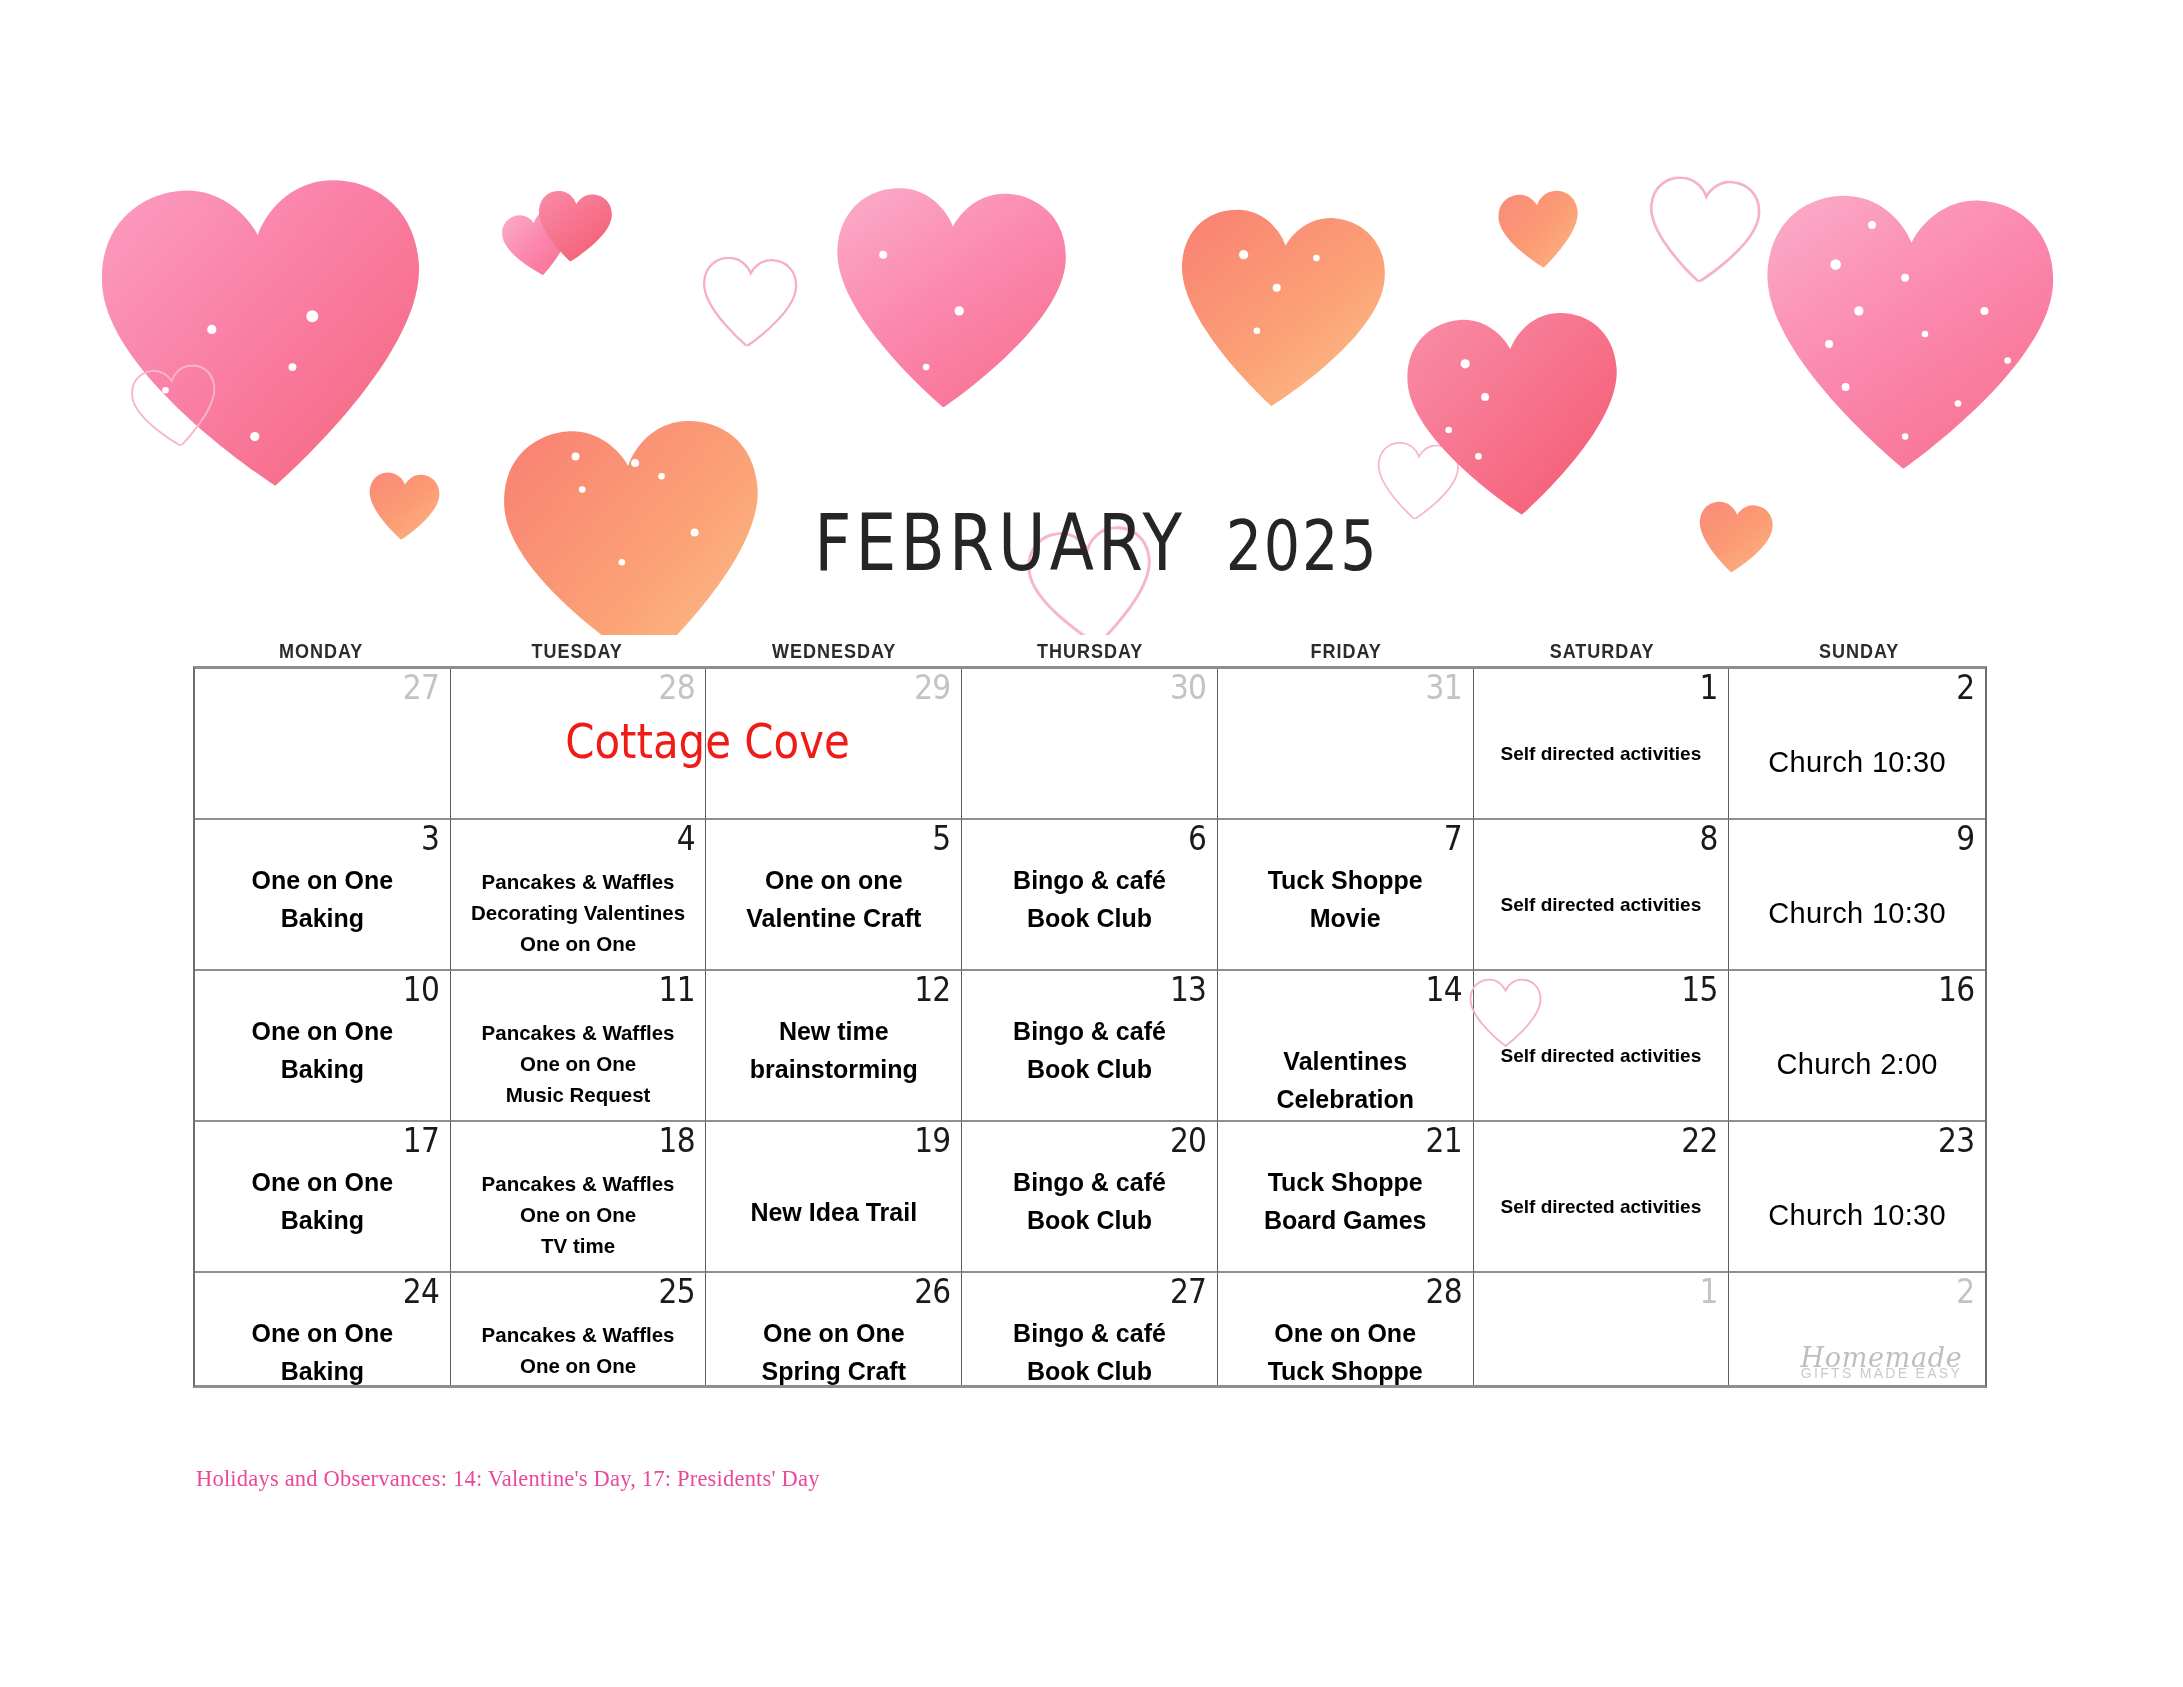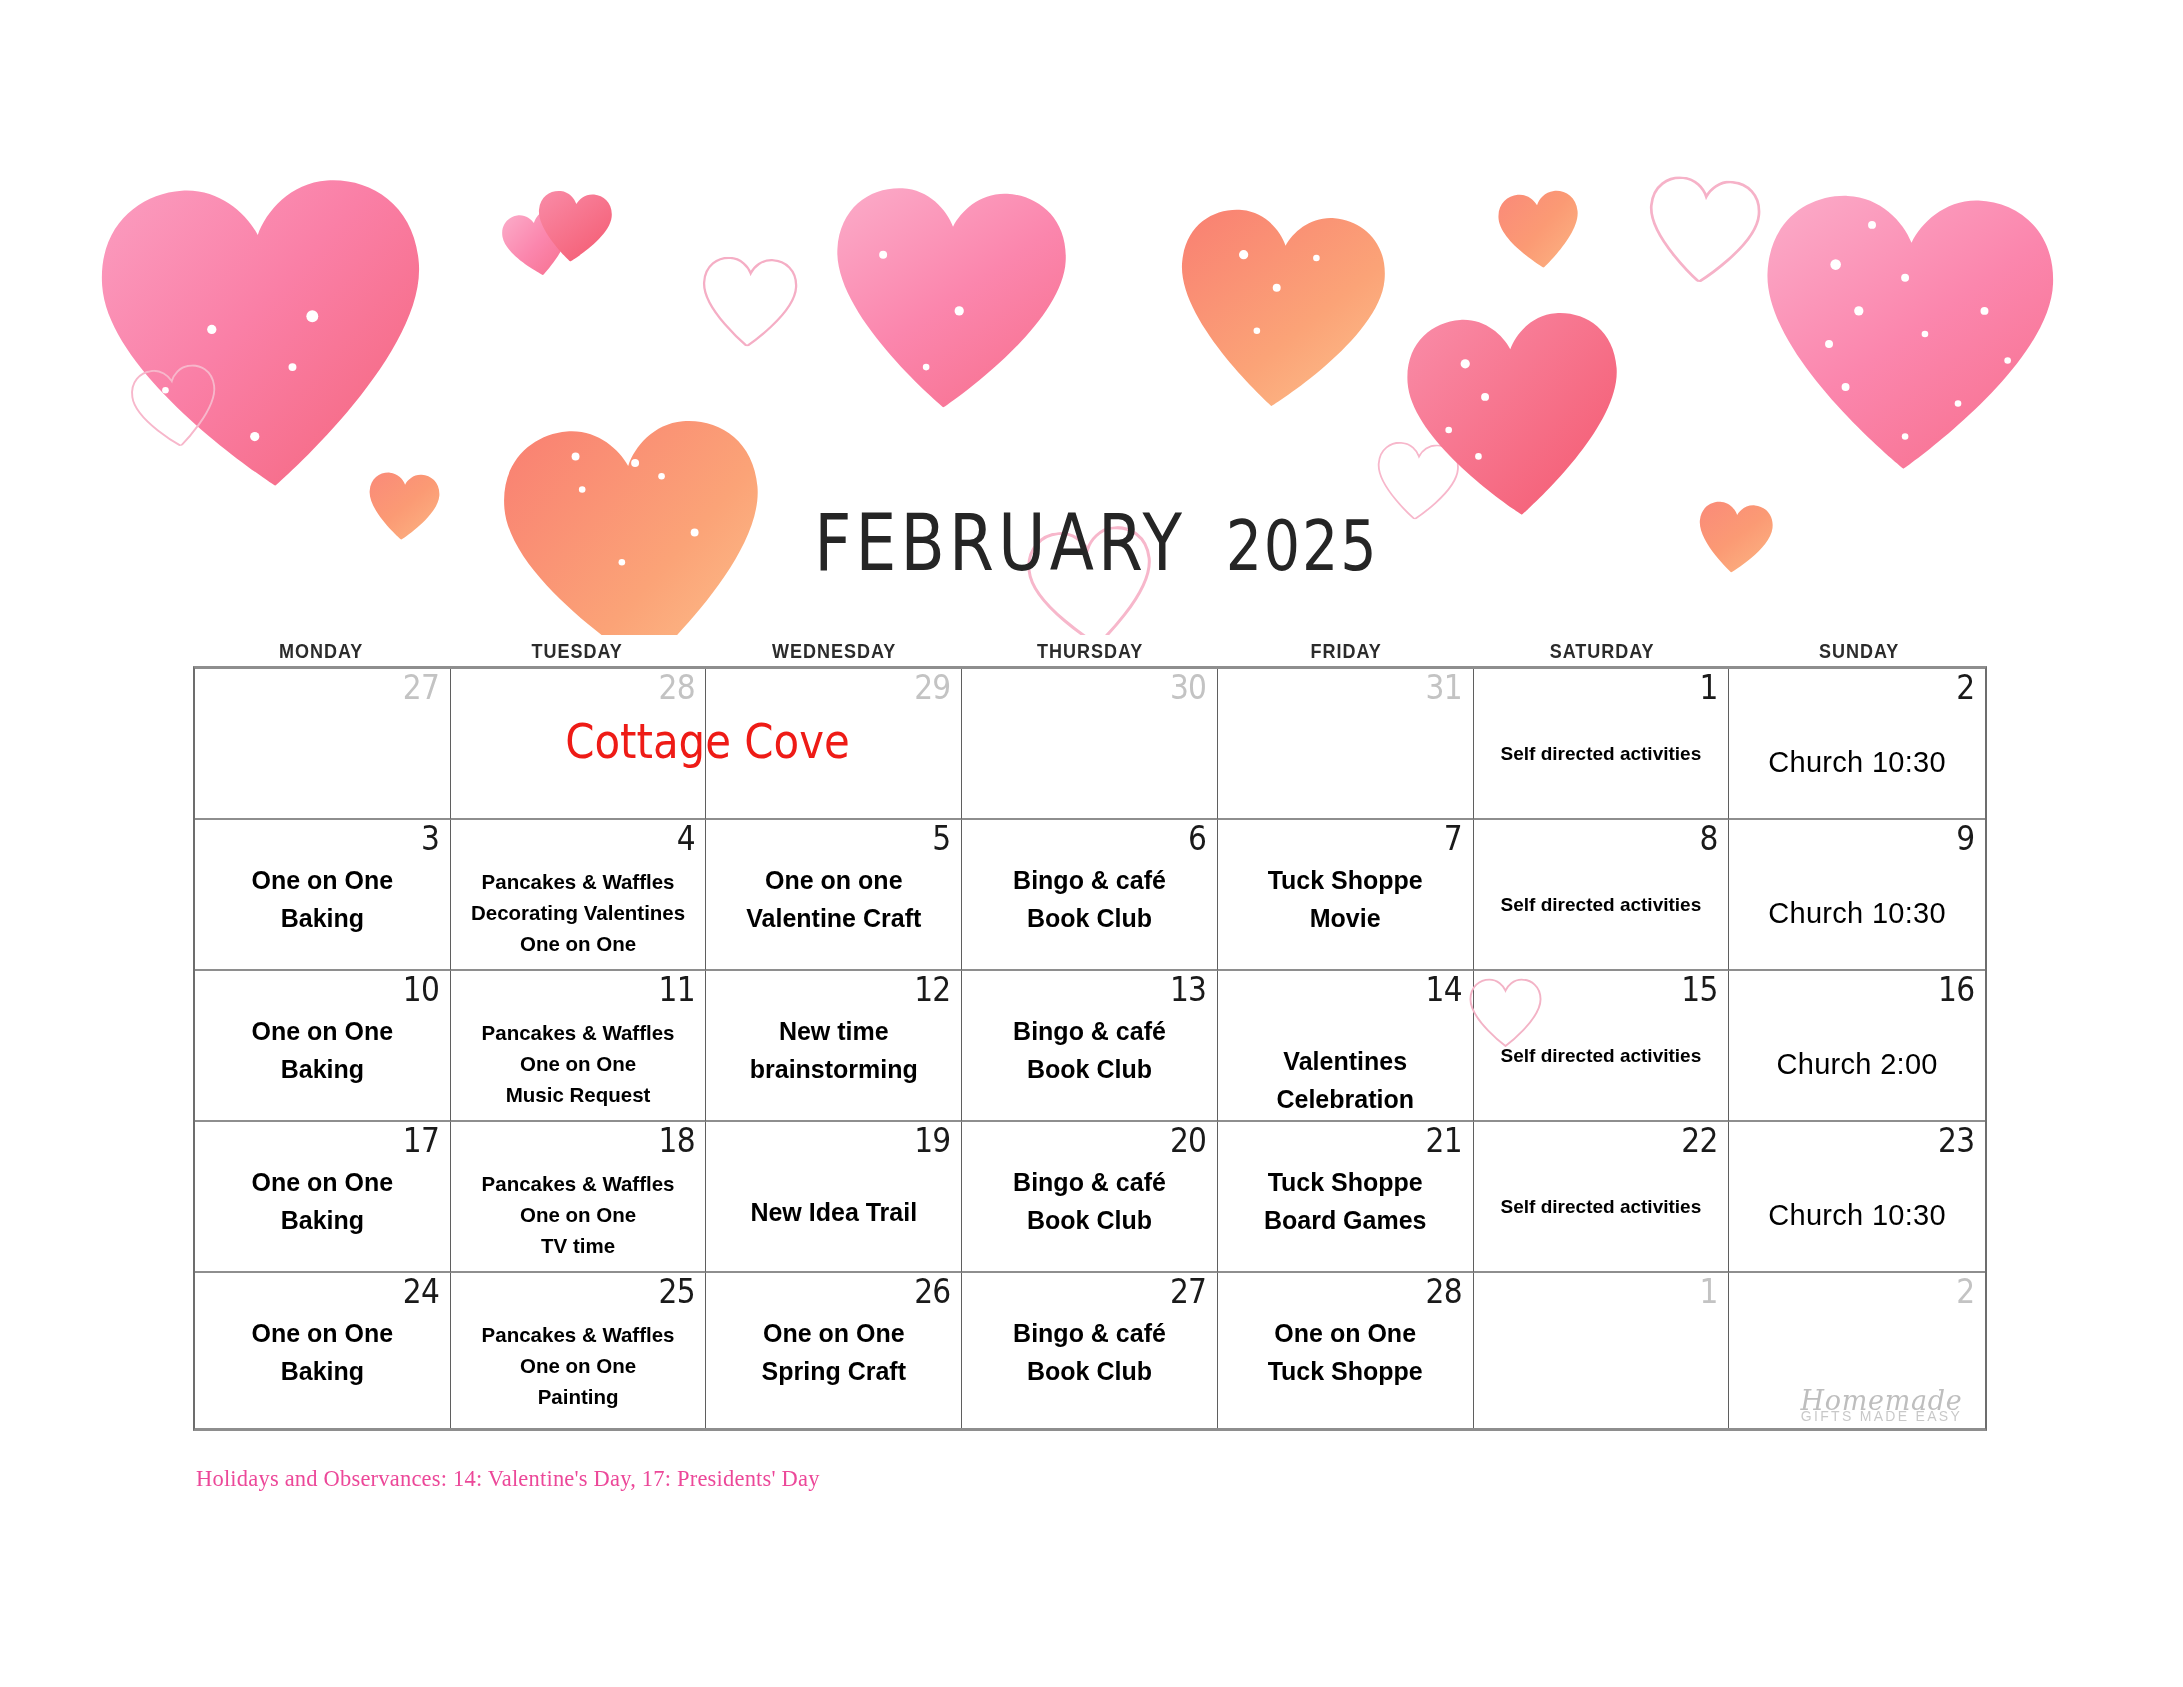--- a/index.html
+++ b/index.html
@@ -56,21 +56,21 @@
   .cell{
     position:relative;
     border-right:1.3px solid #5f5f5f;
     border-bottom:2px solid #8e8e8e;
     height:151px;
     box-sizing:border-box;
     padding:5.3px 9.3px 5.3px 9.3px;
     overflow:hidden;
   }
   .cell:nth-child(7n){border-right:none;}
-  .cell.r5{border-bottom:none;height:155px;}
+  .cell.r5{border-bottom:none;height:112px;}
   .daynum{
     position:absolute;right:10.6px;top:2.6px;
     font-size:33px;font-weight:400;color:#1a1a1a;
     font-family:"DejaVu Sans Condensed","Liberation Sans",sans-serif;
     line-height:1;letter-spacing:-0.7px;
   }
   .daynum.muted{color:#c3c3c3;}
   .events{
     position:absolute;left:0;right:0;
     text-align:center;

